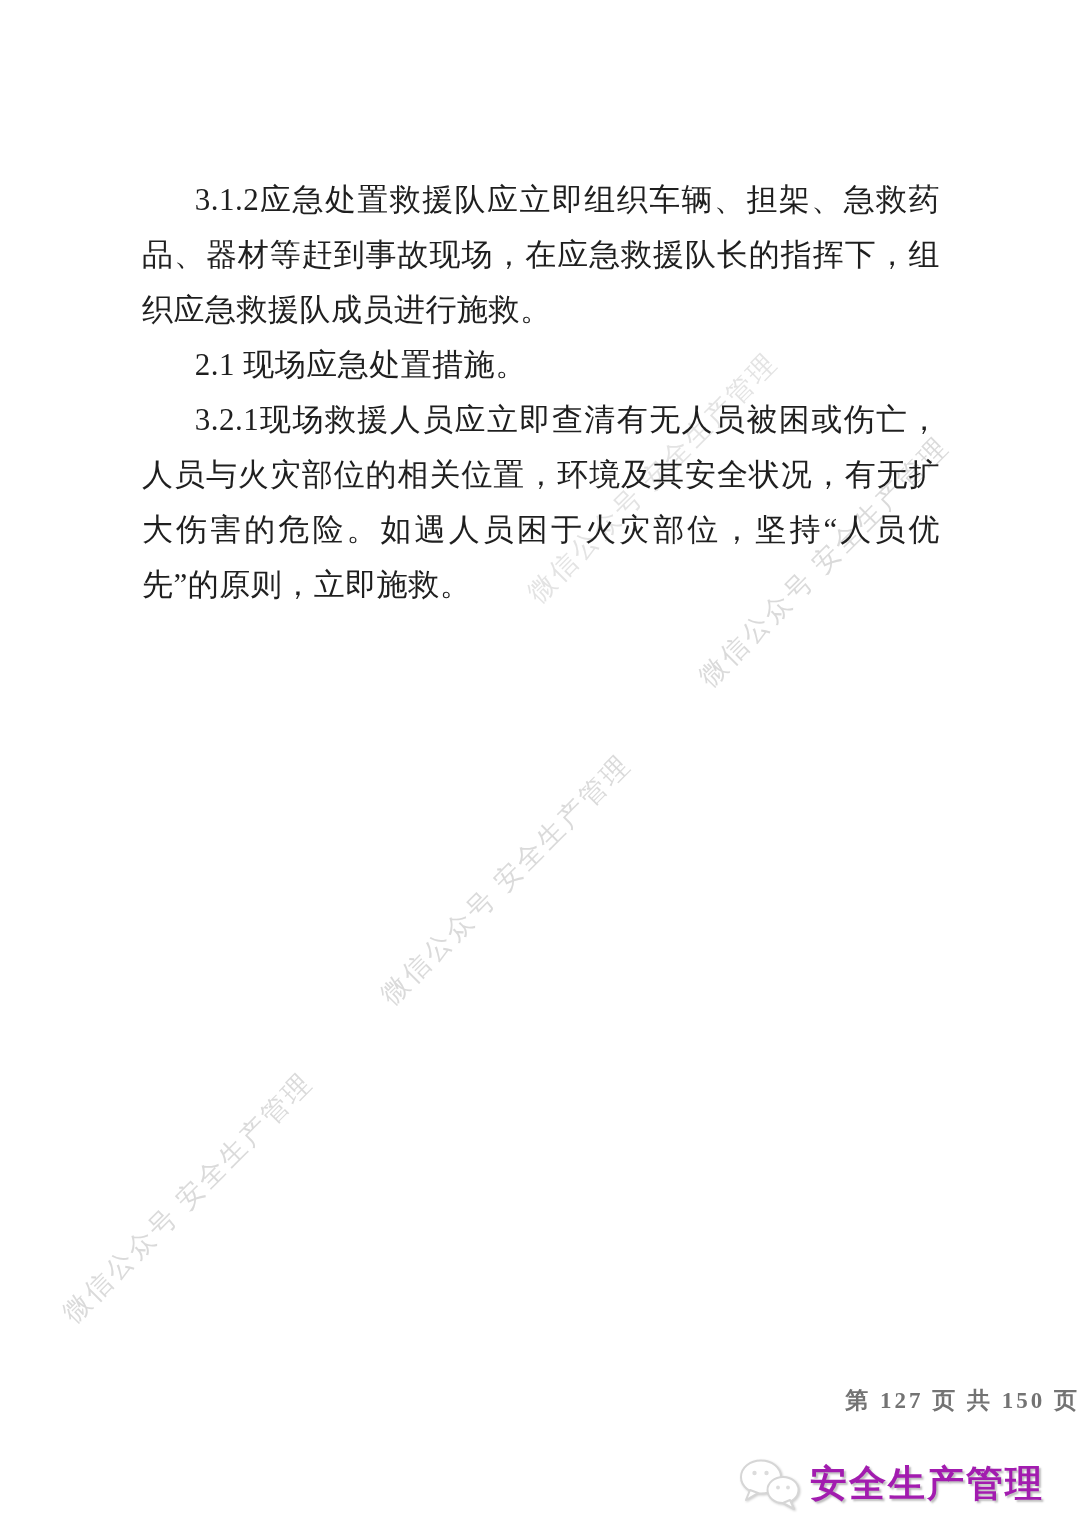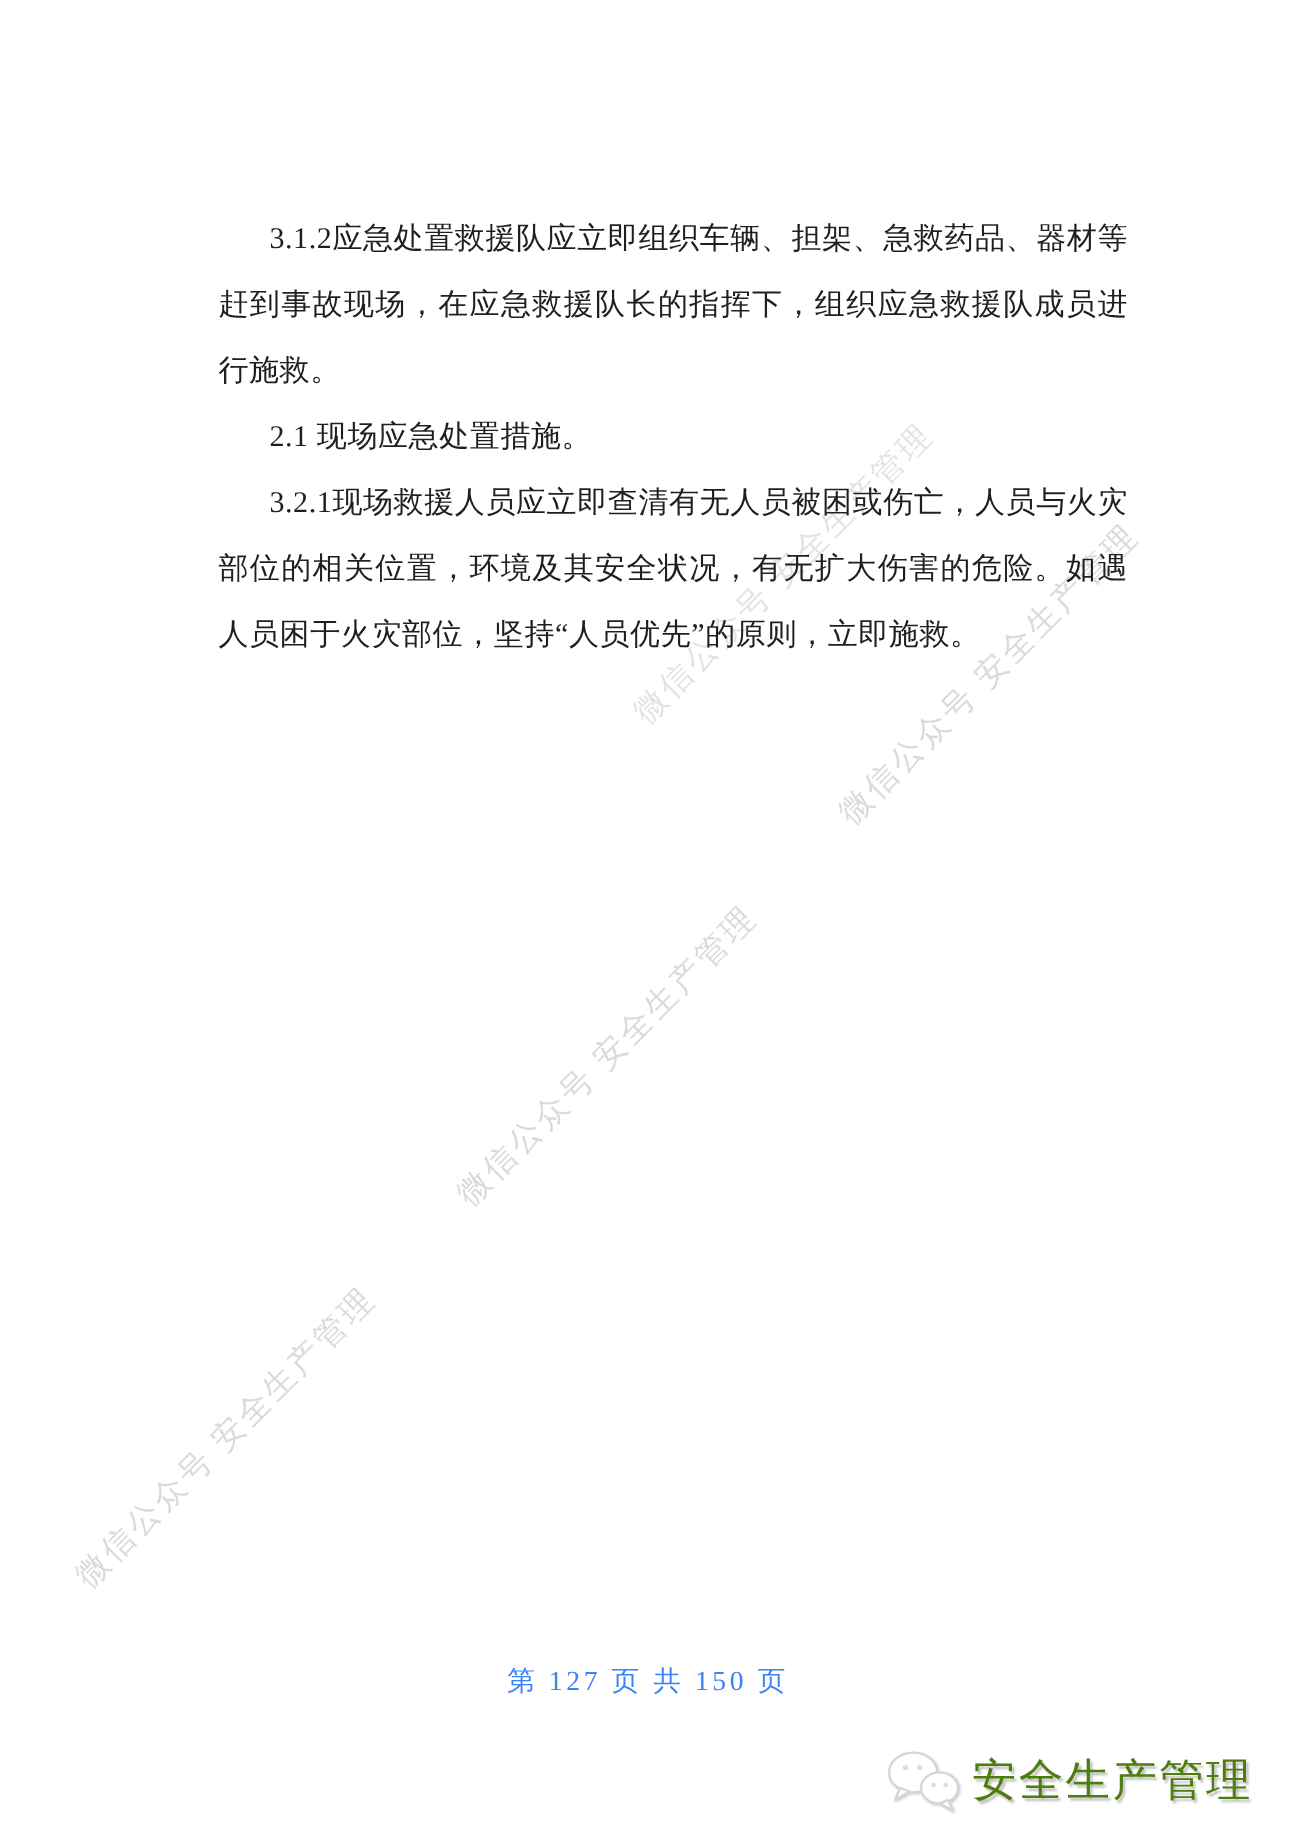--- a/index.html
+++ b/index.html
@@ -41,63 +41,63 @@
 
   
   .doc-body {
     position: absolute;
     left: 142px;
     right: 140px;
     top: 172px;
     z-index: 2;
   }
   .para {
-    font-size: 25px;
+    font-size: 31px;
     line-height: 55px;
     color: #1f1f1f;
     text-align: justify;
     text-indent: 1.7em;
     letter-spacing: 0.5px;
-    margin-left: 40px;
   }
 
   
   .page-footer {
     position: absolute;
     left: 0;
     right: 0;
     top: 1385px;
     z-index: 2;
-    text-align: center;
+    text-align: right;
     font-size: 23px;
     letter-spacing: 3px;
-    color: #3b82f6;
+    color: #737373;
+    font-weight: bold;
   }
 
   
   .brand {
     position: absolute;
     right: 36px;
     bottom: 16px;
     z-index: 2;
     display: flex;
     align-items: center;
     gap: 8px;
   }
   .brand-icon-wrap {
     width: 64px;
     height: 56px;
     filter: drop-shadow(1px 1px 1px #cfcfcf);
   }
   .brand-text {
     font-family: "Liberation Sans", "DejaVu Sans", sans-serif;
-    font-weight: normal;
+    font-weight: bold;
     font-size: 37px;
     letter-spacing: 2px;
-    color: #4d7c0f;
+    color: #a21caf;
     text-shadow: 2px 2px 2px #bdbdbd, -1px -1px 1px #ffffff;
   }
 </style>
 </head>
 <body>
 
 <div class="page">
 
   <div class="watermark-layer">
     <div class="wm-line wm-line-1">

